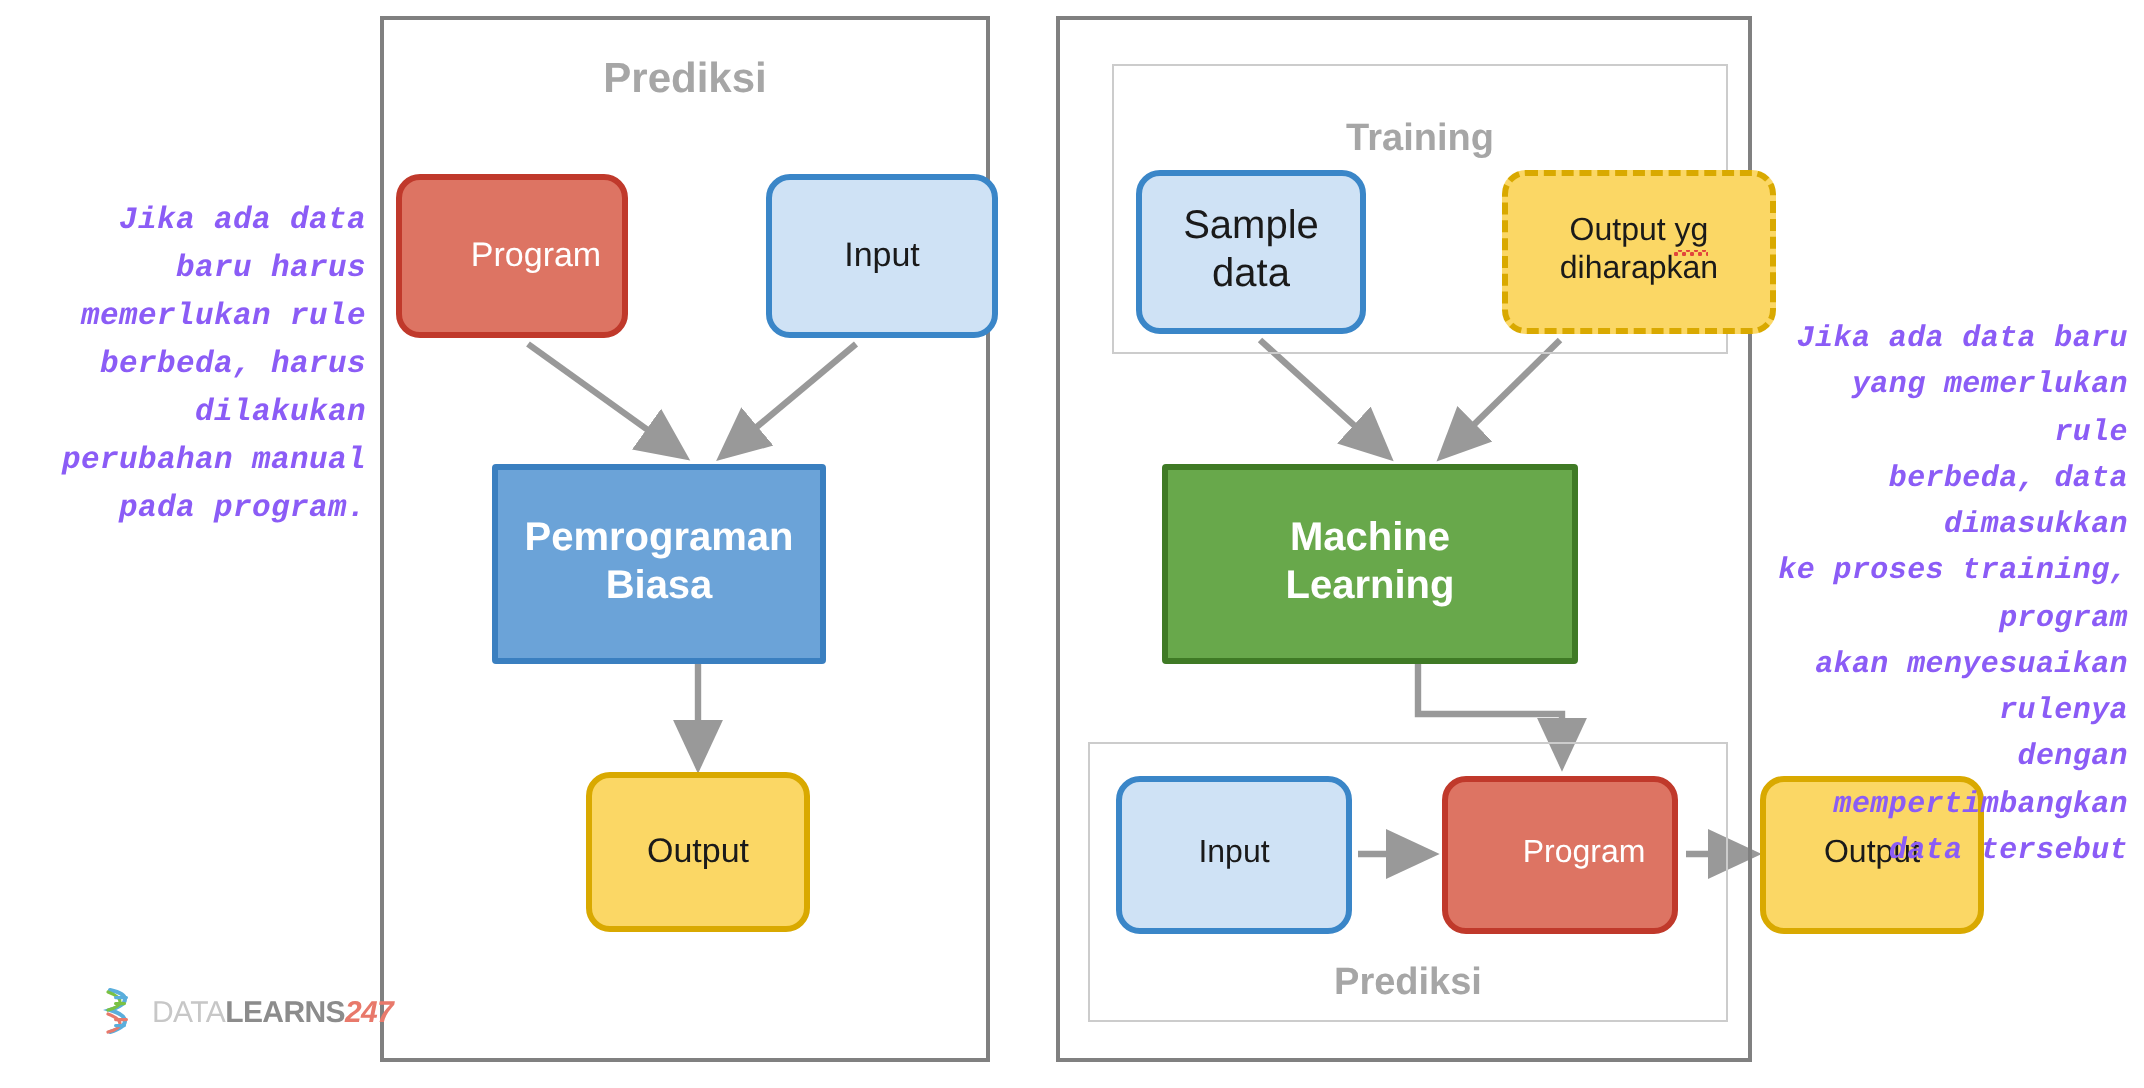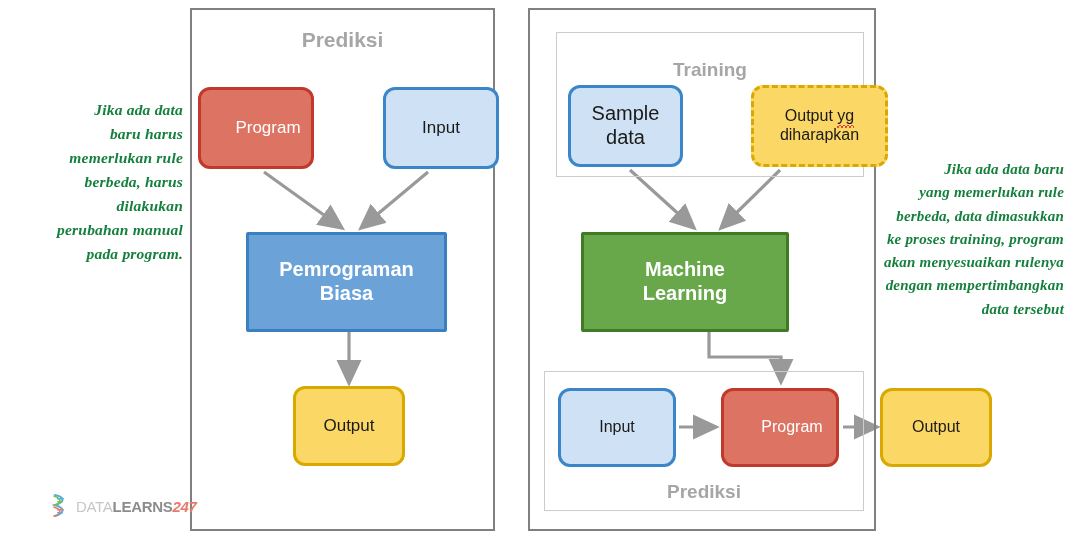--- a/index.html
+++ b/index.html
@@ -79,24 +79,24 @@
     position: absolute;
     color: #a6a6a6;
     font-weight: bold;
     text-align: center;
     white-space: nowrap;
   }
 
   
   .note {
     position: absolute;
-    font-family: Liberation Serif, serif;
+    font-family: Liberation Mono, monospace;
     font-style: italic;
     font-weight: bold;
-    color: #15803d;
+    color: #8b5cf6;
     line-height: 1.55;
     letter-spacing: 0.2px;
   }
   .note-left  { text-align: right; }
   .note-right { text-align: right; }
 
   
   svg.wires {
     position: absolute;
     left: 0; top: 0;
@@ -174,21 +174,21 @@
 <div class="section-title" style="left:190px; top:28px; width:305px; font-size:21px;">Prediksi</div>
 
 <div class="node node-rounded fill-red" style="left:198px; top:87px; width:116px; height:82px; font-size:17px;">
   <span>Program</span>
 </div>
 
 <div class="node node-rounded fill-lightblue" style="left:383px; top:87px; width:116px; height:82px; font-size:17px;">
   <span>Input</span>
 </div>
 
-<div class="node node-square fill-blue" style="left:246px; top:232px; width:201px; height:100px; font-size:20px;">
+<div class="node node-square fill-blue" style="left:246px; top:232px; width:167px; height:100px; font-size:20px;">
   <span>
     <span>Pemrograman</span><br>
     <span>Biasa</span>
   </span>
 </div>
 
 <div class="node node-rounded fill-yellow" style="left:293px; top:386px; width:112px; height:80px; font-size:17px;">
   <span>Output</span>
 </div>
 

